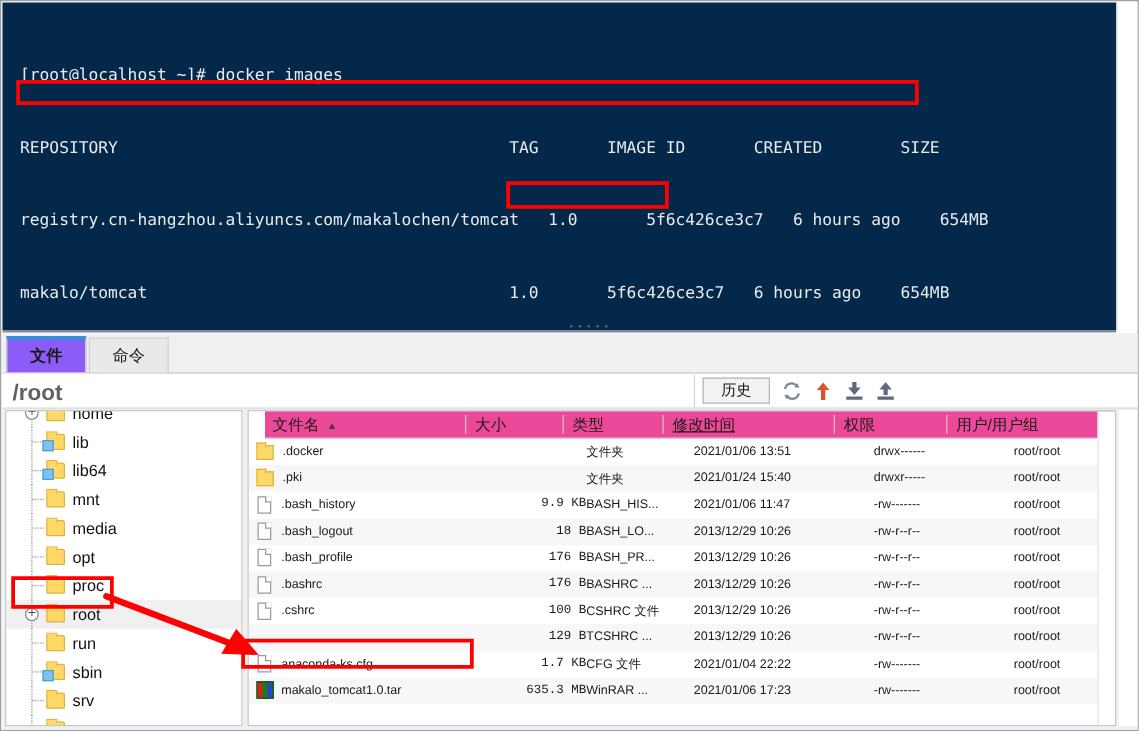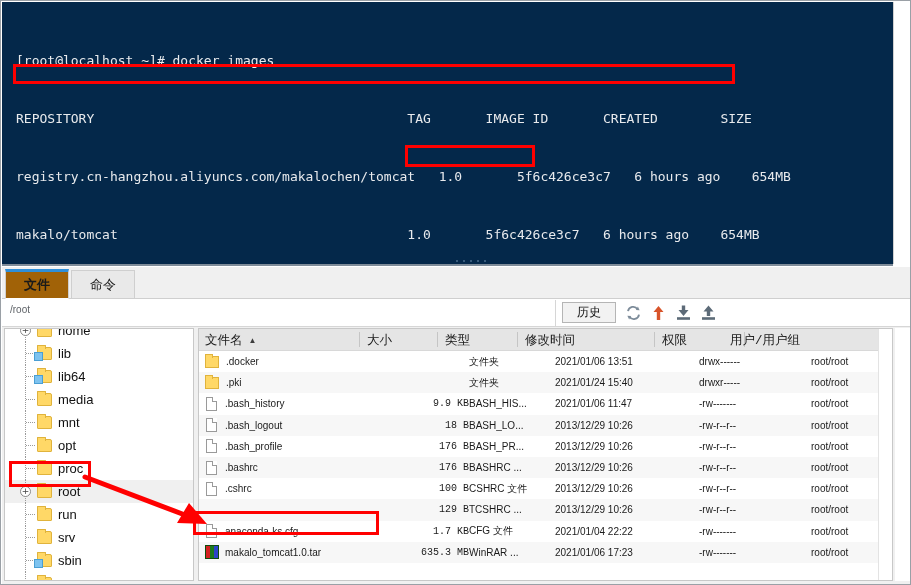--- a/index.html
+++ b/index.html
@@ -89,21 +89,21 @@
   .tab {
     position: absolute;
     top: 3px; height: 29px;
     display: flex; align-items: center; justify-content: center;
     font-size: 13px; color: #1a1a1a;
     font-weight: bold;
     cursor: default;
   }
   #tab-files {
     left: 3px; width: 64px;
-    background: #a16207;
+    background: #8b5cf6;
     border: 1px solid #cfcfcf;
     border-bottom: 1px solid #ffffff;
     border-top: 3px solid #2f8fd8;
     height: 30px;
     top: 2px;
   }
   #tab-commands {
     left: 69px; width: 64px;
     background: #e9e9e9;
     border: 1px solid #cfcfcf;
@@ -120,22 +120,23 @@
   #path-row {
     position: absolute;
     left: 0; top: 32px;
     width: 909px; height: 28px;
     background: #ffffff;
     border-bottom: 1px solid #d6d6d6;
   }
   #path-display {
     position: absolute;
     left: 8px; top: 5px;
-    font-size: 10px;
+    font-size: 18px;
     color: #5f6368;
+    font-weight: bold;
   }
   #history-button {
     position: absolute;
     left: 560px; top: 3px;
     width: 54px; height: 21px;
     background: #f2f2f2;
     border: 1px solid #b5b5b5;
     font-size: 12px;
     color: #111;
     display: flex; align-items: center; justify-content: center;
@@ -235,24 +236,25 @@
     position: absolute;
     left: 196px; top: 61px;
     width: 695px; height: 253px;
     background: #ffffff;
     border: 1px solid #c8c8c8;
     overflow: hidden;
   }
   #list-header {
     position: relative;
     height: 22px;
-    background: #e5e5e5;
+    background: #ec4899;
     border-bottom: 1px solid #d8d8d8;
     font-size: 12.5px;
     color: #1a1a1a;
+    margin-left: 13px;
   }
   .col-head {
     position: absolute;
     top: 3px;
     height: 16px;
     display: flex; align-items: center;
     white-space: nowrap;
     cursor: pointer;
   }
   .col-sep {
@@ -481,63 +483,63 @@
           <div class="tree-row">
             <div class="tree-guide"></div>
             <div class="tree-dash"></div>
             <span class="folder-icon link"></span>
             <span class="tree-label">lib64</span>
           </div>
           <div class="tree-row">
             <div class="tree-guide"></div>
             <div class="tree-dash"></div>
             <span class="folder-icon"></span>
+            <span class="tree-label">mnt</span>
+          </div>
+          <div class="tree-row">
+            <div class="tree-guide"></div>
+            <div class="tree-dash"></div>
+            <span class="folder-icon"></span>
             <span class="tree-label">media</span>
           </div>
           <div class="tree-row">
             <div class="tree-guide"></div>
             <div class="tree-dash"></div>
             <span class="folder-icon"></span>
-            <span class="tree-label">mnt</span>
-          </div>
-          <div class="tree-row">
-            <div class="tree-guide"></div>
-            <div class="tree-dash"></div>
-            <span class="folder-icon"></span>
             <span class="tree-label">opt</span>
           </div>
           <div class="tree-row">
             <div class="tree-guide"></div>
             <div class="tree-dash"></div>
             <span class="folder-icon"></span>
             <span class="tree-label">proc</span>
           </div>
           <div class="tree-row selected">
             <div class="tree-guide"></div>
             <div class="tree-expander">+</div>
             <span class="folder-icon"></span>
             <span class="tree-label">root</span>
           </div>
           <div class="tree-row">
             <div class="tree-guide"></div>
             <div class="tree-dash"></div>
             <span class="folder-icon"></span>
             <span class="tree-label">run</span>
-          </div>
-          <div class="tree-row">
-            <div class="tree-guide"></div>
-            <div class="tree-dash"></div>
-            <span class="folder-icon"></span>
-            <span class="tree-label">srv</span>
           </div>
           <div class="tree-row">
             <div class="tree-guide"></div>
             <div class="tree-dash"></div>
             <span class="folder-icon link"></span>
             <span class="tree-label">sbin</span>
+          </div>
+          <div class="tree-row">
+            <div class="tree-guide"></div>
+            <div class="tree-dash"></div>
+            <span class="folder-icon"></span>
+            <span class="tree-label">srv</span>
           </div>
           <div class="tree-row">
             <div class="tree-guide"></div>
             <span class="folder-icon"></span>
             <span class="tree-label">sys</span>
           </div>
         </div>
     </div>
 
     <div id="list-pane">
@@ -548,29 +550,29 @@
         </div>
         <div class="col-sep" style="left:160px;"></div>
         <div class="col-head" style="left:168px;">
           <span>大小</span>
         </div>
         <div class="col-sep" style="left:238px;"></div>
         <div class="col-head" style="left:246px;">
           <span>类型</span>
         </div>
         <div class="col-sep" style="left:318px;"></div>
-        <div class="col-head" style="left:326px;">
+        <div class="col-head" style="left:326px;text-decoration:underline;">
           <span>修改时间</span>
         </div>
         <div class="col-sep" style="left:455px;"></div>
         <div class="col-head" style="left:463px;">
           <span>权限</span>
         </div>
         <div class="col-sep" style="left:545px;"></div>
-        <div class="col-head" style="left:531px;font-family:Liberation Mono, monospace;">
+        <div class="col-head" style="left:553px;">
           <span>用户/用户组</span>
         </div>
       </div>
       <div id="list-rows">
           <div class="file-row">
             <div class="cell c-name">
               <span class="ico-folder"></span>
               <span>.docker</span>
             </div>
             <div class="cell c-size"></div>

